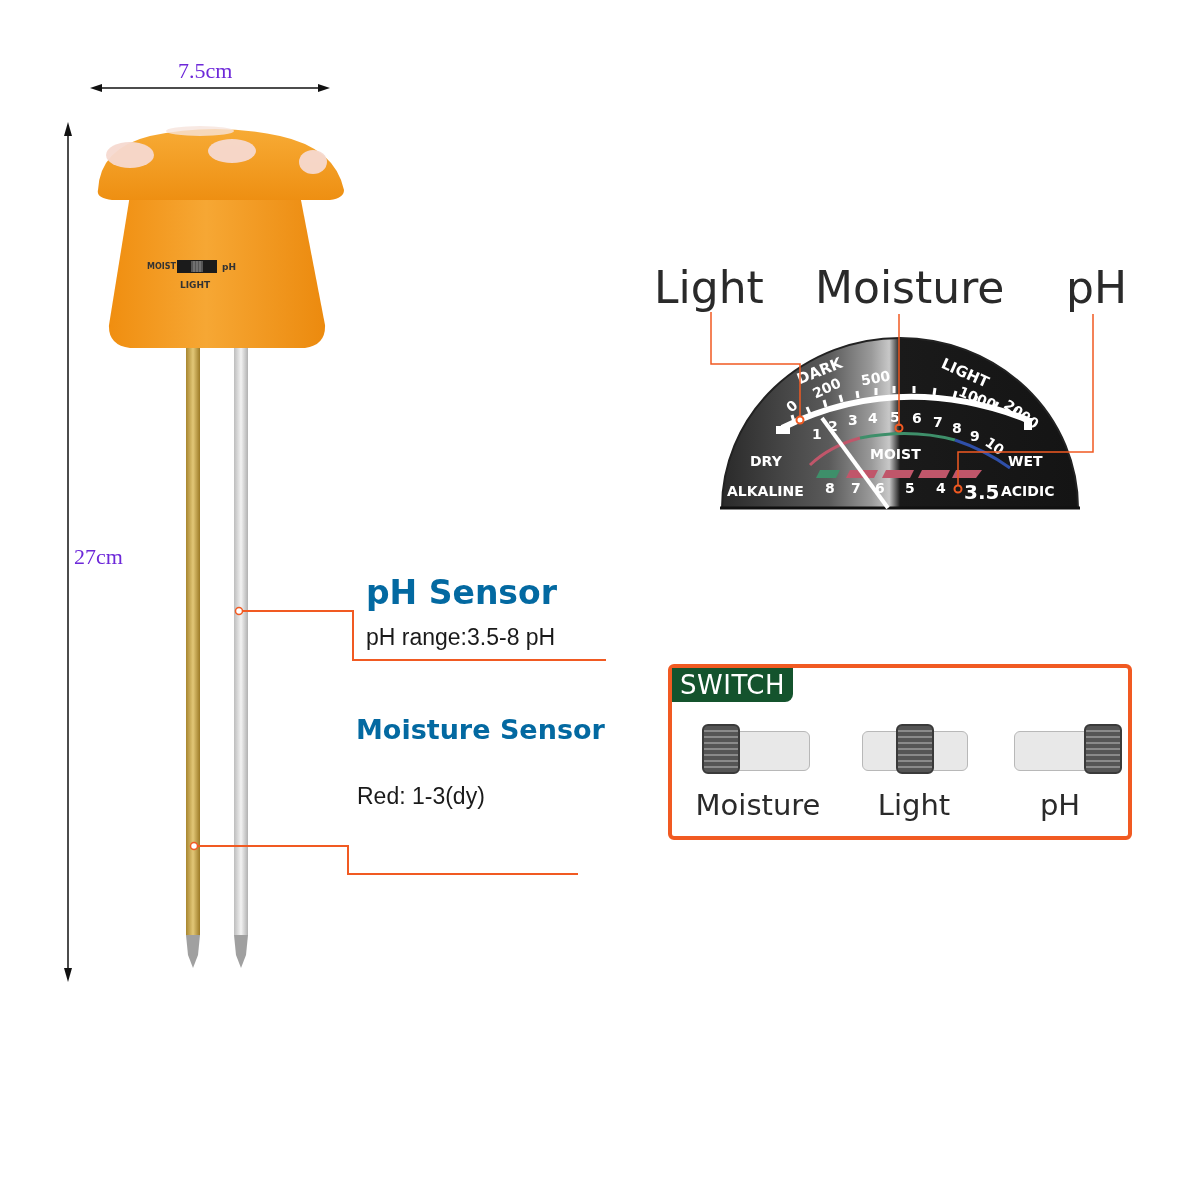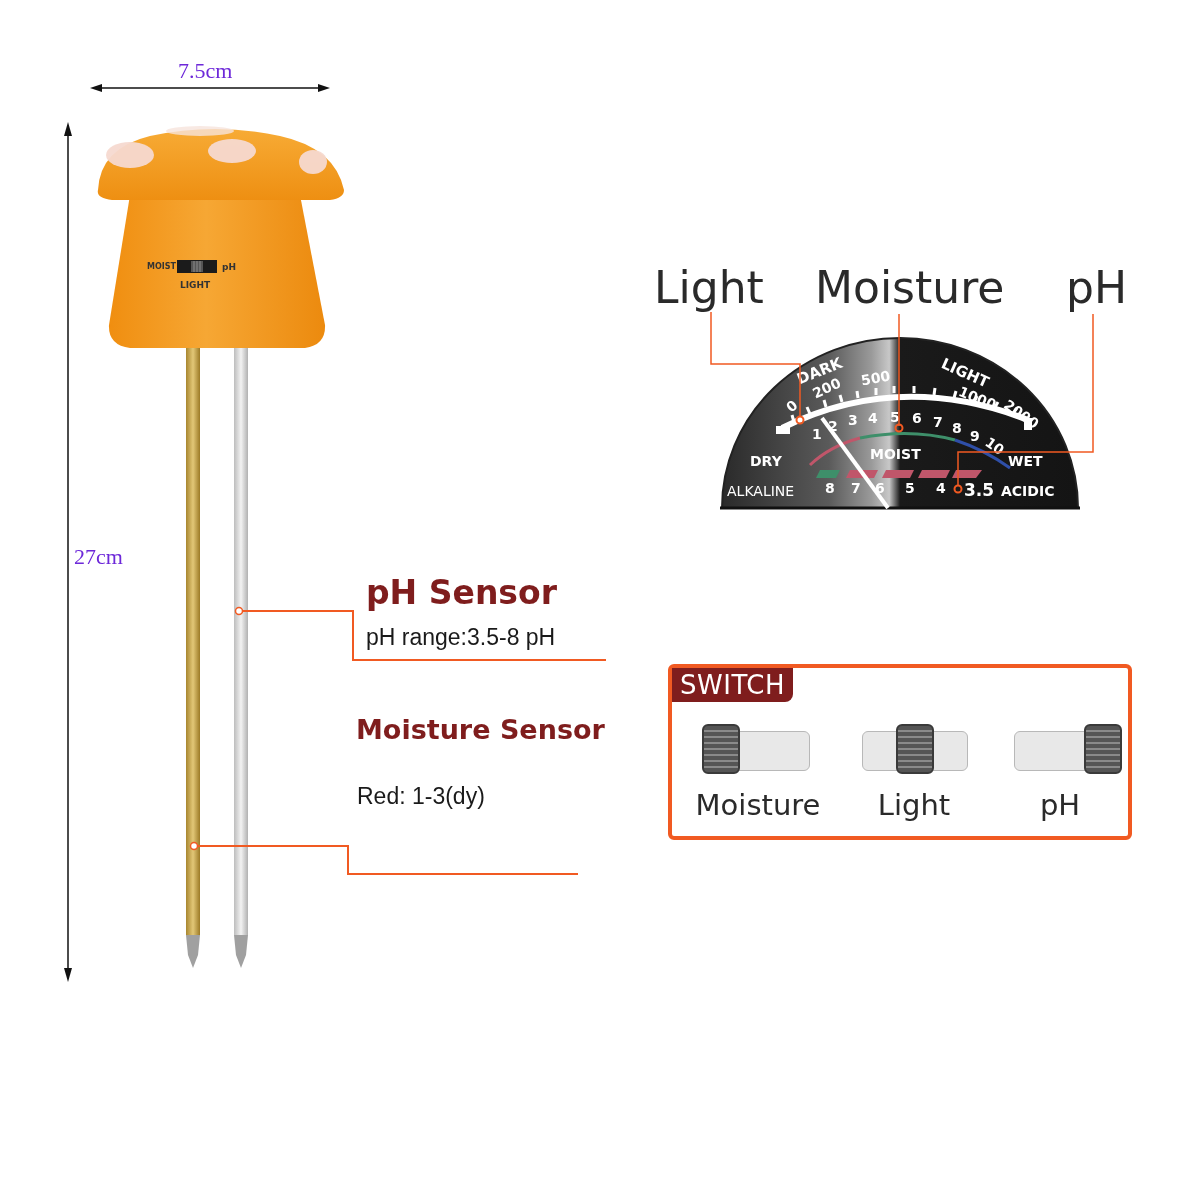--- a/index.html
+++ b/index.html
@@ -1,24 +1,24 @@
 <!DOCTYPE html>
 <html><head>
 <meta charset="utf-8">
 <style>
   html, body { margin: 0; padding: 0; background: #ffffff; }
   body { width: 1200px; height: 1200px; position: relative; overflow: hidden; font-family: "DejaVu Sans", sans-serif; }
   .abs { position: absolute; }
   .serif { font-family: "Liberation Serif", "DejaVu Serif", serif; color: #6d28d9; }
   .dim-label { font-size: 22px; }
   .big-label { font-size: 44px; color: #2a2a2a; font-family: "DejaVu Sans", sans-serif; letter-spacing: 0px; }
-  .orange-title { color: #7f1d1d; font-weight: bold; font-family: "DejaVu Sans", sans-serif; }
+  .orange-title { color: #0369a1; font-weight: bold; font-family: "DejaVu Sans", sans-serif; }
   .body-text { color: #1a1a1a; font-family: Liberation Sans, sans-serif; }
   .switch-box { border: 4px solid #f15a22; border-radius: 6px; background: #fff; }
-  .switch-tag { background: #7f1d1d; color: #fff; font-size: 26px; padding: 2px 8px 2px 8px; border-radius: 0 0 8px 0; letter-spacing: 0.5px; }
+  .switch-tag { background: #14532d; color: #fff; font-size: 26px; padding: 2px 8px 2px 8px; border-radius: 0 0 8px 0; letter-spacing: 0.5px; }
   .track { background: #e8e8e8; border: 1.5px solid #b8b8b8; border-radius: 6px; }
   .knob { background: #555; border: 2px solid #3a3a3a; border-radius: 6px;
           background-image: repeating-linear-gradient(to bottom, #555 0px, #555 4px, #8a8a8a 4px, #8a8a8a 6px); }
   .sw-label { font-size: 29px; color: #2a2a2a; text-align: center; }
 </style>
 </head>
 <body>
 
 <div class="abs serif dim-label" style="left:178px; top:58px;">7.5cm</div>
 <svg class="abs" style="left:90px; top:80px;" width="240" height="16">
@@ -153,27 +153,27 @@
 <div class="abs" style="left:912px; top:410px; font-size:14px; font-weight:bold; color:#fff;">6</div>
 <div class="abs" style="left:933px; top:414px; font-size:14px; font-weight:bold; color:#fff;">7</div>
 <div class="abs" style="left:952px; top:420px; font-size:14px; font-weight:bold; color:#fff;">8</div>
 <div class="abs" style="left:970px; top:428px; font-size:14px; font-weight:bold; color:#fff;">9</div>
 <div class="abs" style="left:985px; top:438px; font-size:14px; font-weight:bold; color:#fff; transform:rotate(35deg);">10</div>
 
 <div class="abs" style="left:750px; top:453px; font-size:14px; font-weight:bold; color:#fff;">DRY</div>
 <div class="abs" style="left:870px; top:446px; font-size:14px; font-weight:bold; color:#fff;">MOIST</div>
 <div class="abs" style="left:1008px; top:453px; font-size:14px; font-weight:bold; color:#fff;">WET</div>
 
-<div class="abs" style="left:727px; top:483px; font-size:14px; font-weight:normal; color:#fff;">ALKALINE</div>
+<div class="abs" style="left:727px; top:483px; font-size:14px; font-weight:bold; color:#fff;">ALKALINE</div>
 <div class="abs" style="left:825px; top:480px; font-size:14px; font-weight:bold; color:#fff;">8</div>
 <div class="abs" style="left:851px; top:480px; font-size:14px; font-weight:bold; color:#fff;">7</div>
 <div class="abs" style="left:875px; top:480px; font-size:14px; font-weight:bold; color:#fff;">6</div>
 <div class="abs" style="left:905px; top:480px; font-size:14px; font-weight:bold; color:#fff;">5</div>
 <div class="abs" style="left:936px; top:480px; font-size:14px; font-weight:bold; color:#fff;">4</div>
-<div class="abs" style="left:964px; top:480px; font-size:17px; font-weight:bold; color:#fff;">3.5</div>
+<div class="abs" style="left:964px; top:480px; font-size:20px; font-weight:bold; color:#fff;">3.5</div>
 <div class="abs" style="left:1001px; top:483px; font-size:14px; font-weight:bold; color:#fff;">ACIDIC</div>
 
 <svg class="abs" style="left:700px; top:300px;" width="400" height="200">
   <polyline points="11,12 11,64 100,64 100,116" fill="none" stroke="#f15a22" stroke-width="1.5"></polyline>
   <polyline points="199,14 199,126" fill="none" stroke="#f15a22" stroke-width="1.5"></polyline>
   <polyline points="393,14 393,152 258,152 258,185" fill="none" stroke="#f15a22" stroke-width="1.5"></polyline>
 </svg>
 
 <svg class="abs" style="left:234px; top:604px;" width="380" height="62">
   <circle cx="5" cy="7" r="3.5" fill="#fff" stroke="#f15a22" stroke-width="1.5"></circle>

